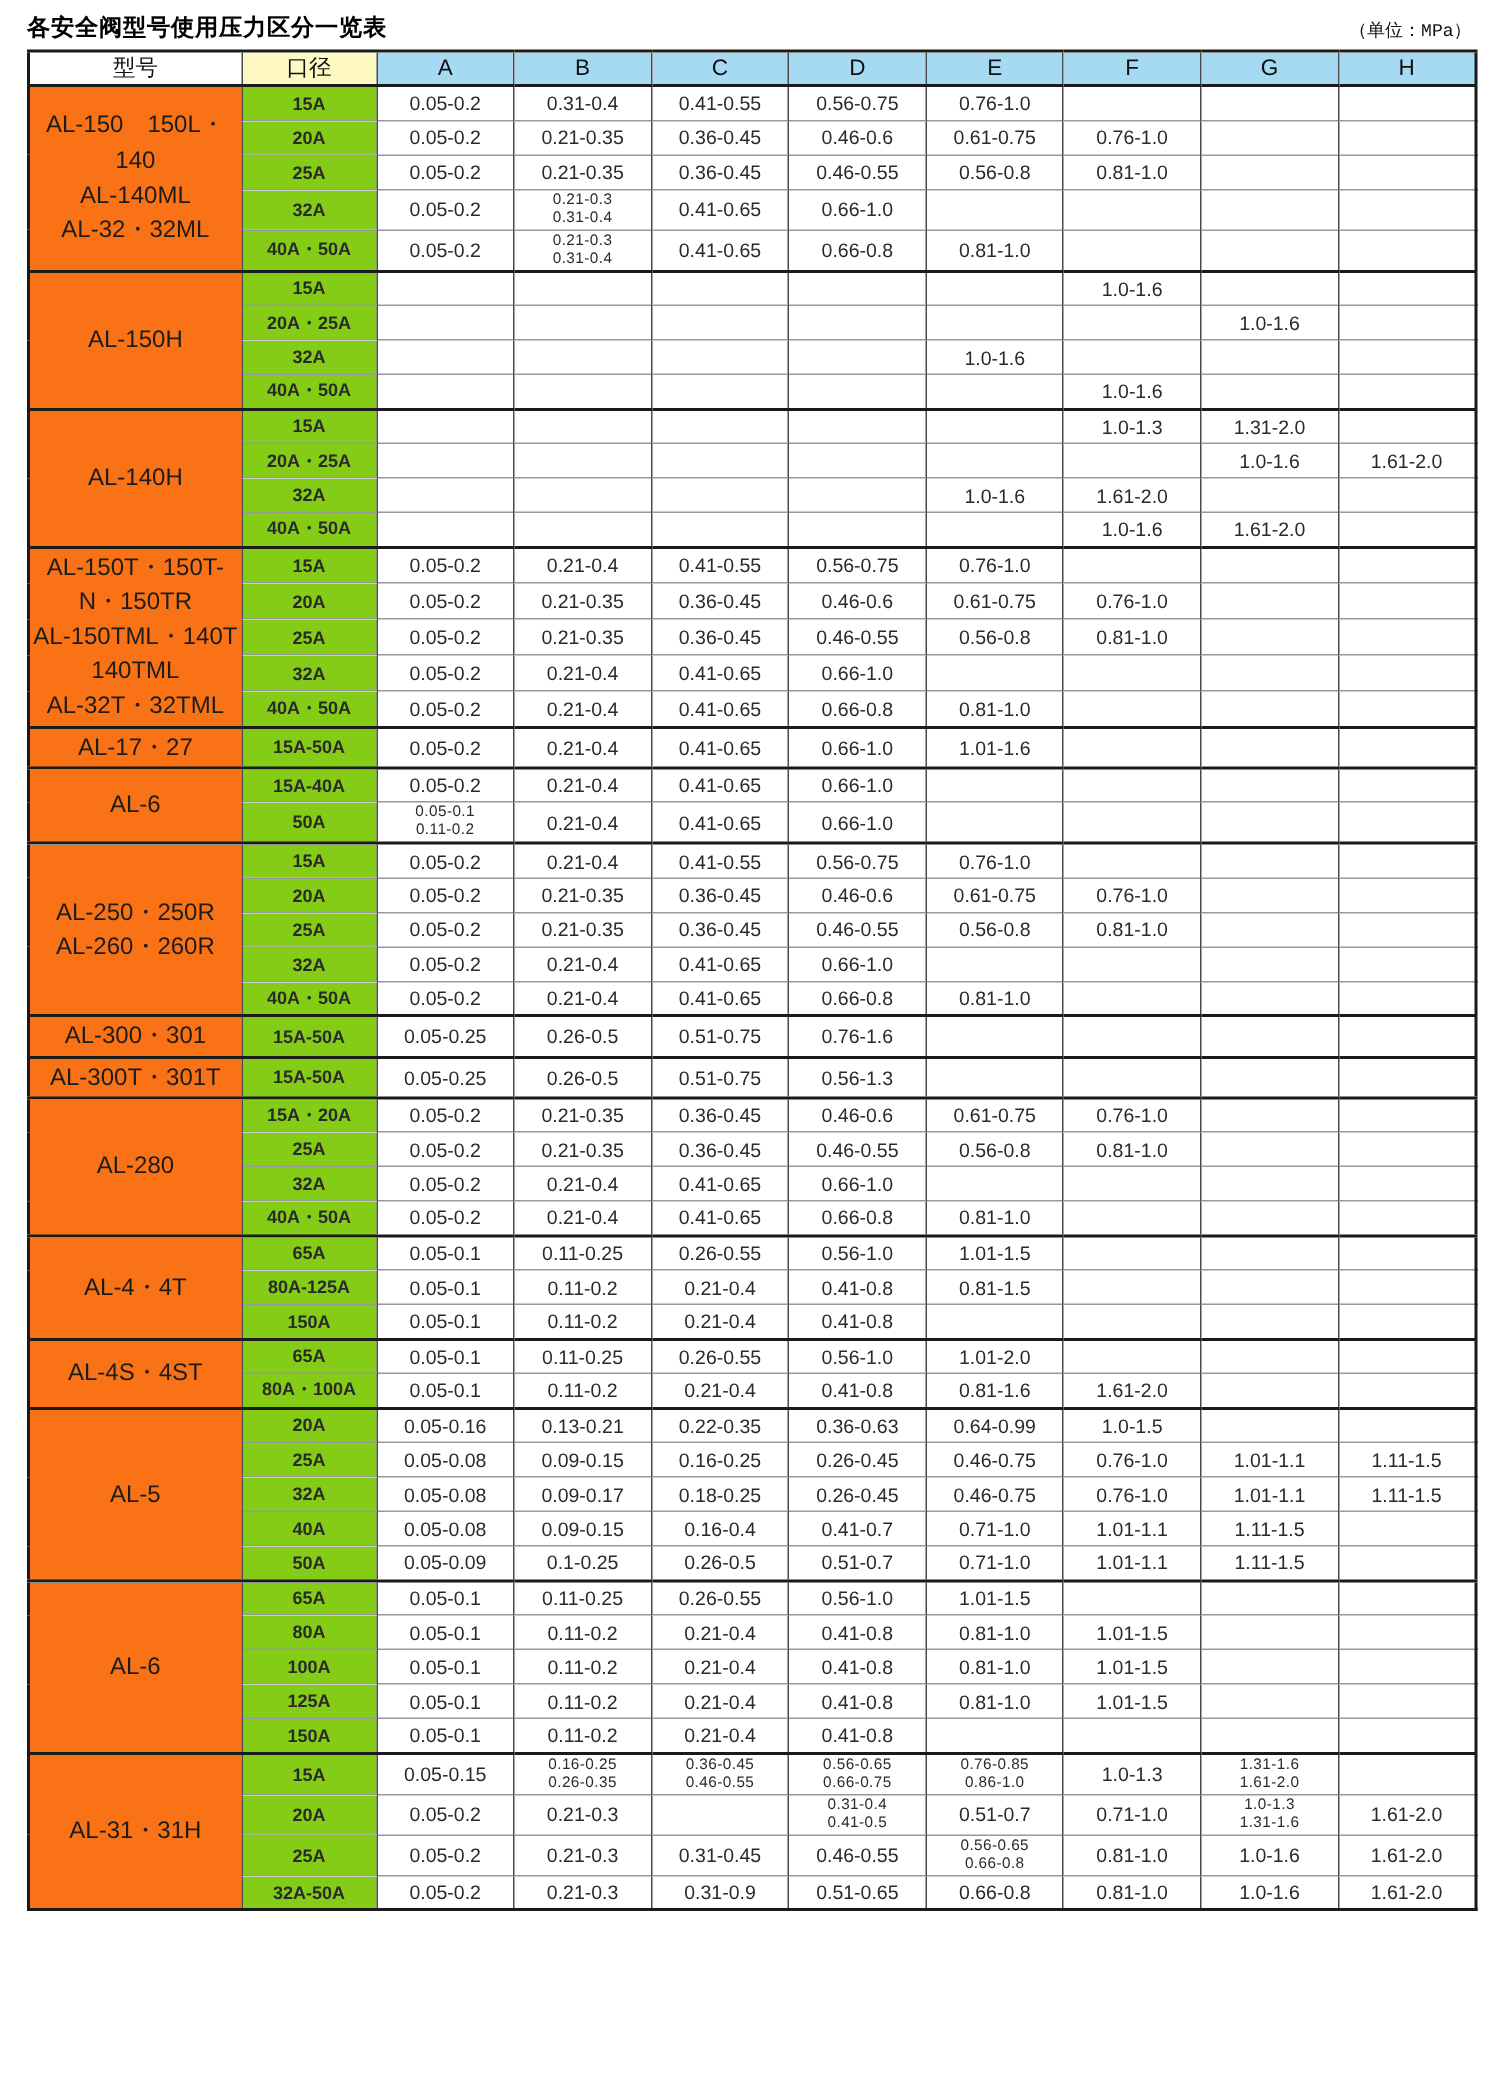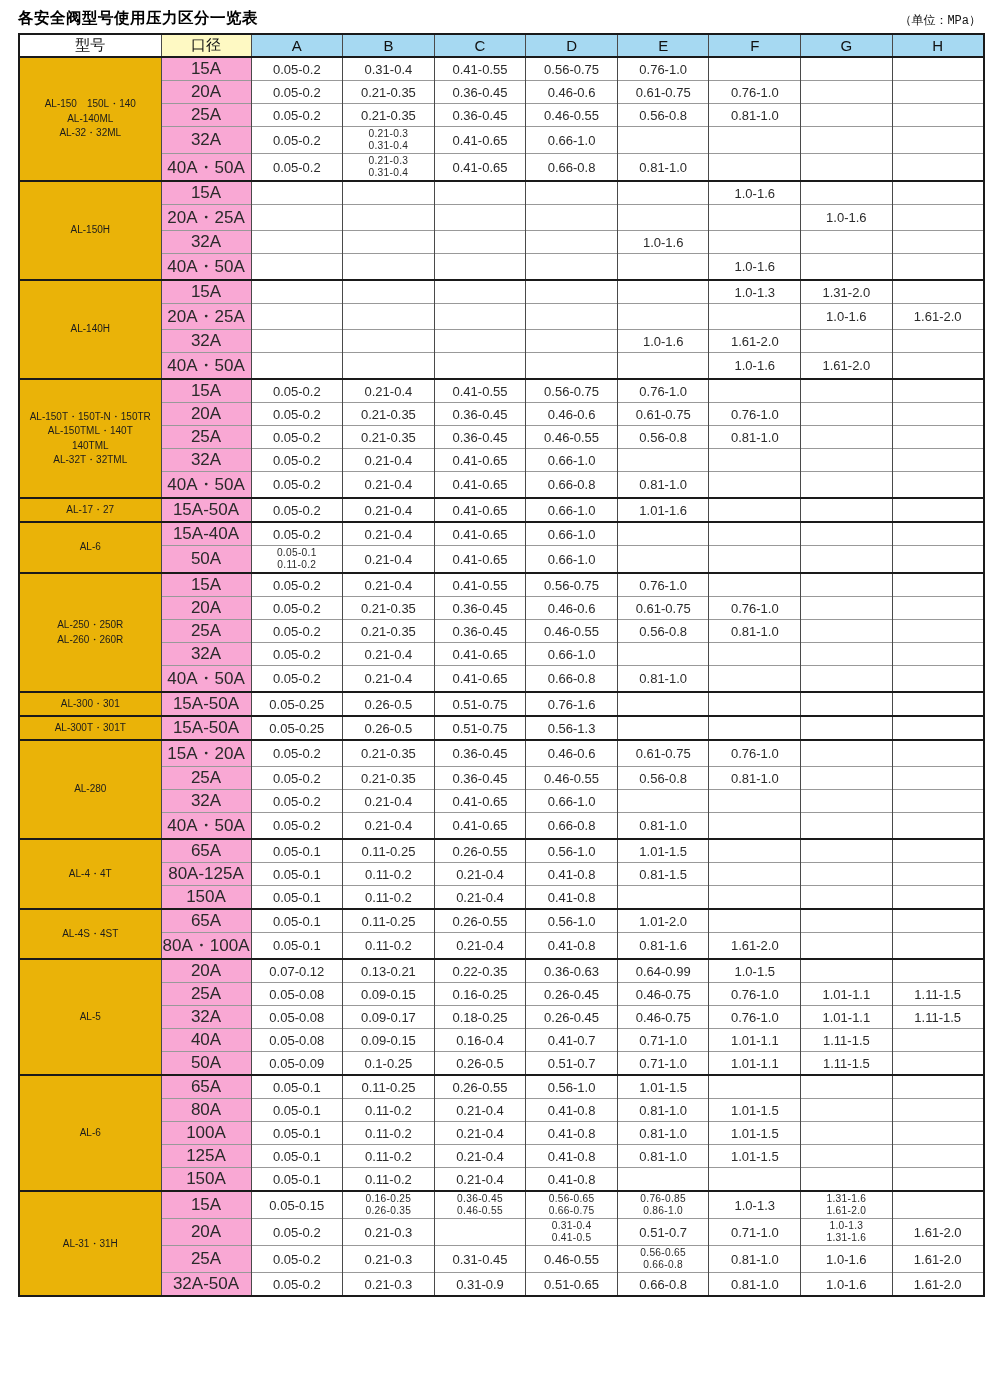--- a/index.html
+++ b/index.html
@@ -52,30 +52,31 @@
     color: #111;
     border-top: 2px solid #1a1a1a;
     border-bottom: 2px solid #1a1a1a;
   }
   thead th.col-model { background: #ffffff; }
   thead th.col-bore  { background: #fef9c3; }
   thead th.col-letter{ background: #a6d9f2; }
   tbody td { height: 23px; font-size: 13px; color: #2a2a2a; }
   tr.group-start > td { border-top: 2px solid #1a1a1a; }
   td.model-cell {
-    background: #eab308;
-    font-size: 10px;
+    background: #f97316;
+    font-size: 16px;
     color: #1c1c1c;
     white-space: pre-line;
     line-height: 1.45;
     border-top: 2px solid #1a1a1a;
   }
   td.bore-cell {
-    background: #f9a8d4;
-    font-size: 17px;
+    background: #84cc16;
+    font-size: 12px;
+    font-weight: bold;
   }
   td.val-cell { background: #ffffff; }
   td.small {
     font-size: 10.2px;
     line-height: 1.18;
     white-space: pre-line;
     letter-spacing: 0.3px;
   }
 </style>
 </head>
@@ -539,21 +540,21 @@
           <td class="val-cell">0.21-0.4</td>
           <td class="val-cell">0.41-0.8</td>
           <td class="val-cell">0.81-1.6</td>
           <td class="val-cell">1.61-2.0</td>
           <td class="val-cell"></td>
           <td class="val-cell"></td>
         </tr>
         <tr class="group-start">
           <td class="model-cell" rowspan="5">AL-5</td>
           <td class="bore-cell">20A</td>
-          <td class="val-cell">0.07-0.12</td>
+          <td class="val-cell">0.05-0.16</td>
           <td class="val-cell">0.13-0.21</td>
           <td class="val-cell">0.22-0.35</td>
           <td class="val-cell">0.36-0.63</td>
           <td class="val-cell">0.64-0.99</td>
           <td class="val-cell">1.0-1.5</td>
           <td class="val-cell"></td>
           <td class="val-cell"></td>
         </tr>
         <tr>
           <td class="bore-cell">25A</td>

